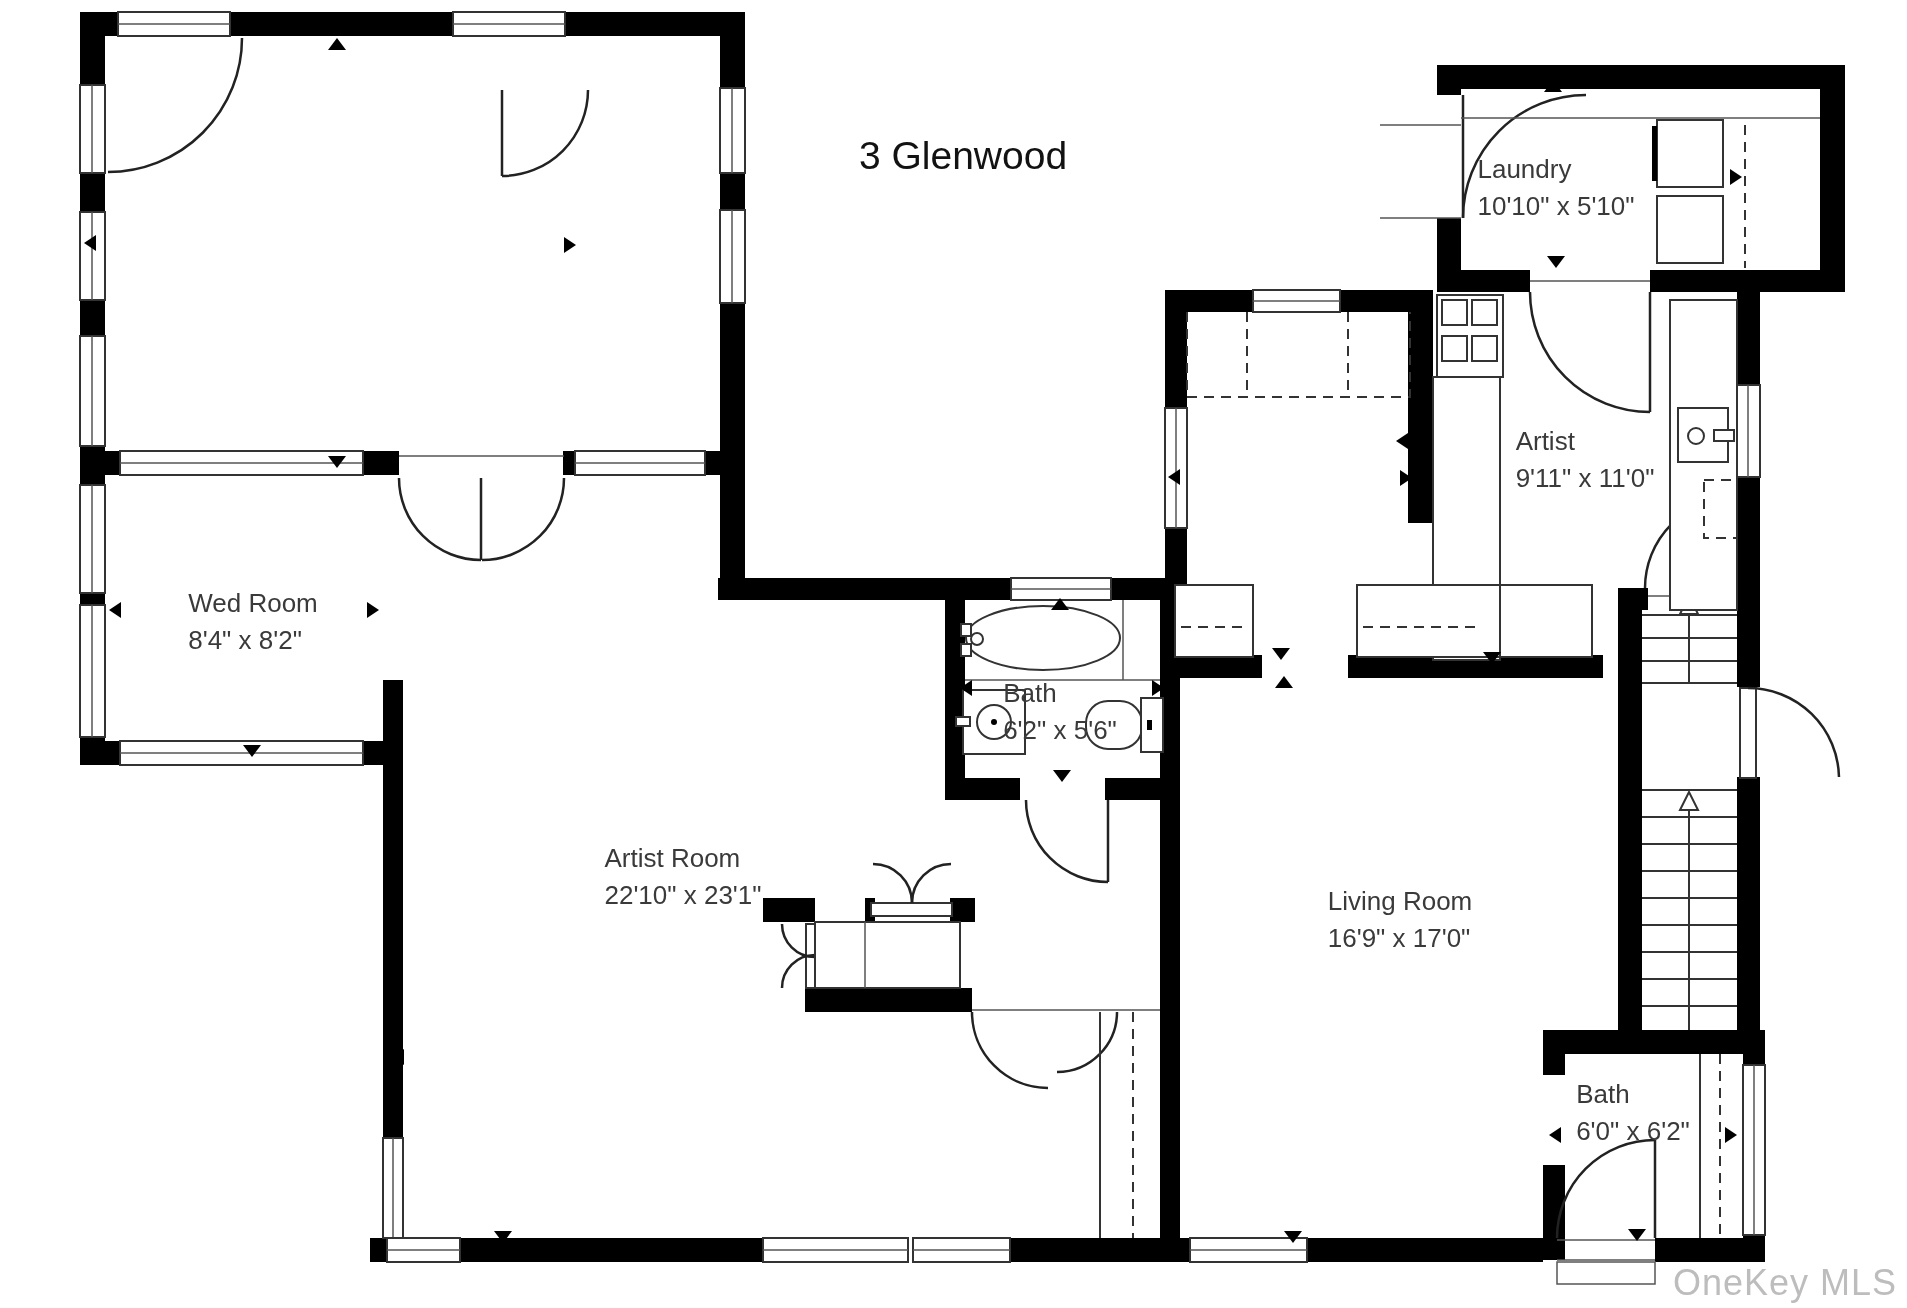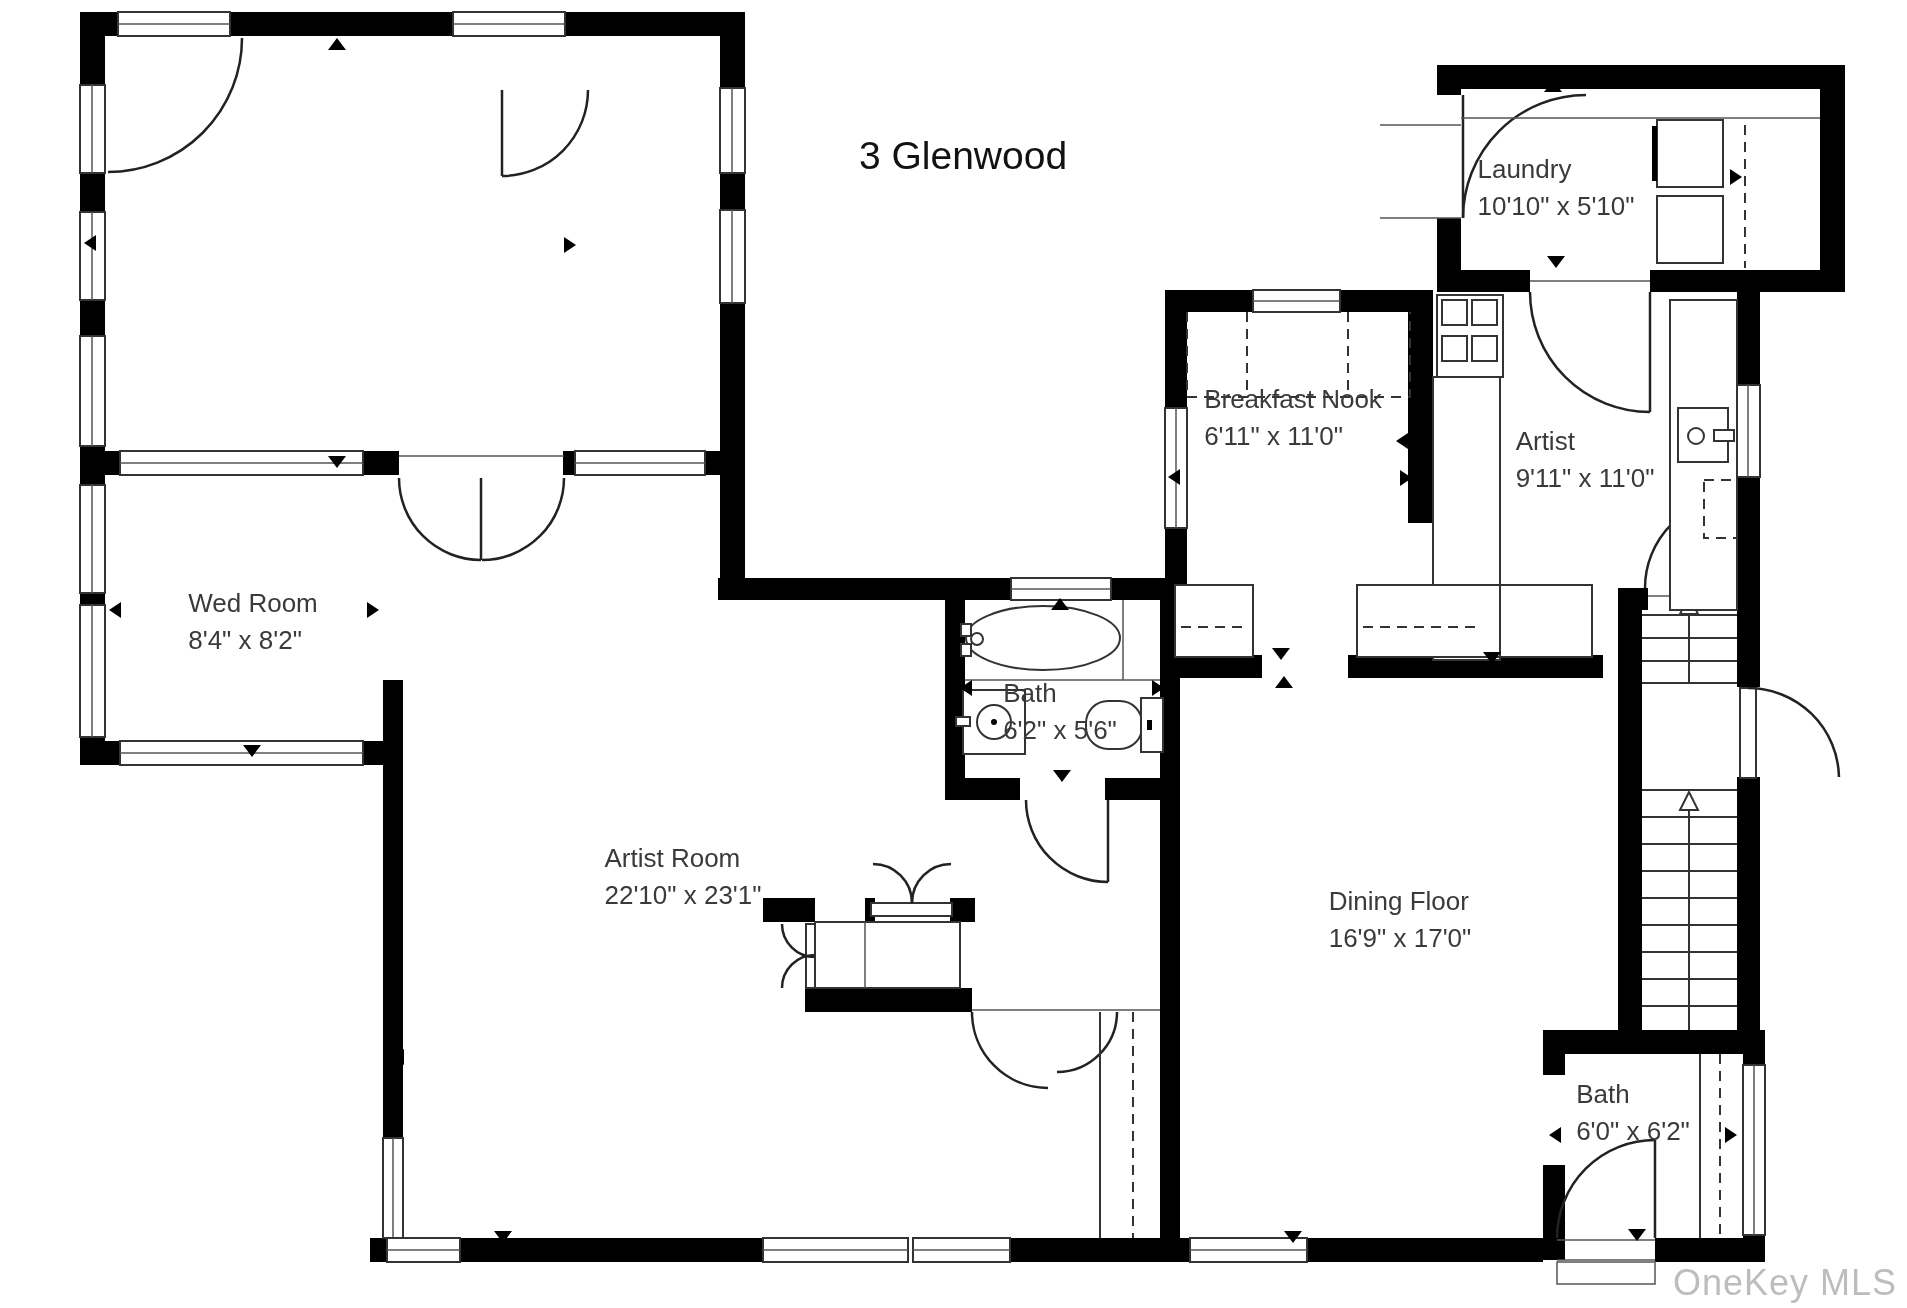--- a/index.html
+++ b/index.html
@@ -362,38 +362,34 @@
 </div>
 
 <div class="room-label" style="left:253px;top:622px">
   <div>Wed Room</div>
   <div>8'4" x 8'2"</div>
 </div>
 <div class="room-label" style="left:1556px;top:188px">
   <div>Laundry</div>
   <div>10'10" x 5'10"</div>
 </div>
-<div class="room-label" style="left:1293px;top:418px">
-  <div>Breakfast Nook</div>
-  <div>6'11" x 11'0"</div>
-</div>
 <div class="room-label" style="left:1585px;top:460px">
   <div>Artist</div>
   <div>9'11" x 11'0"</div>
 </div>
 <div class="room-label" style="left:1060px;top:712px">
   <div>Bath</div>
   <div>6'2" x 5'6"</div>
 </div>
 <div class="room-label" style="left:683px;top:877px">
   <div>Artist Room</div>
   <div>22'10" x 23'1"</div>
 </div>
 <div class="room-label" style="left:1400px;top:920px">
-  <div>Dining Floor</div>
+  <div>Living Room</div>
   <div>16'9" x 17'0"</div>
 </div>
 <div class="room-label" style="left:1633px;top:1113px">
   <div>Bath</div>
   <div>6'0" x 6'2"</div>
 </div>
 
 <div class="watermark">OneKey MLS</div>
 
 </div>

